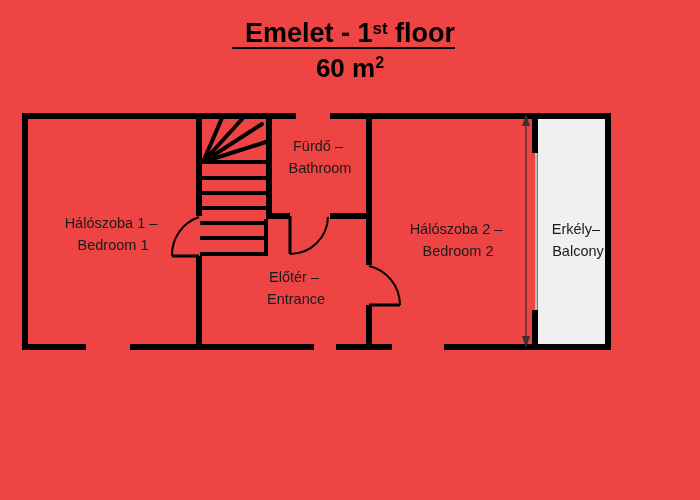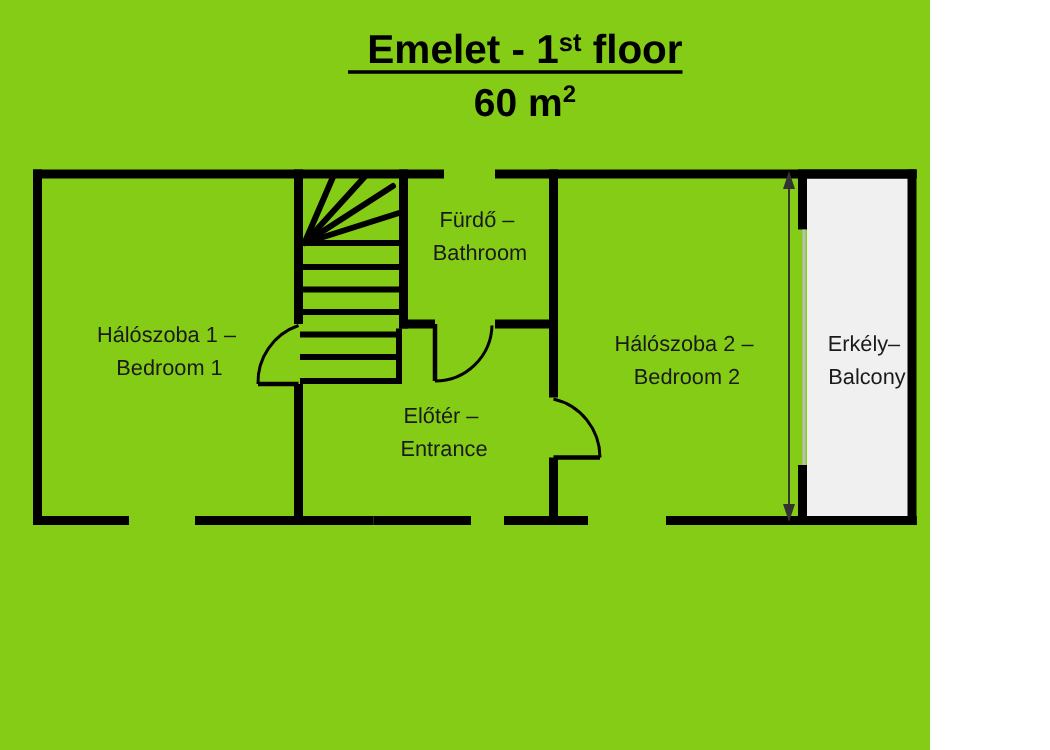--- a/index.html
+++ b/index.html
@@ -9,23 +9,23 @@
   }
   body {
     width: 700px;
     height: 500px;
     overflow: hidden;
     font-family: "Liberation Sans", sans-serif;
     color: #000000;
   }
   #floorplan-page {
     position: relative;
-    width: 620px;
+    width: 700px;
     height: 500px;
-    background: #84cc16;
+    background: #ef4444;
   }
   #plan-svg {
     position: absolute;
     left: 0;
     top: 0;
     display: block;
   }
   .title-text {
     font-family: "Liberation Sans", sans-serif;
     font-size: 27px;

